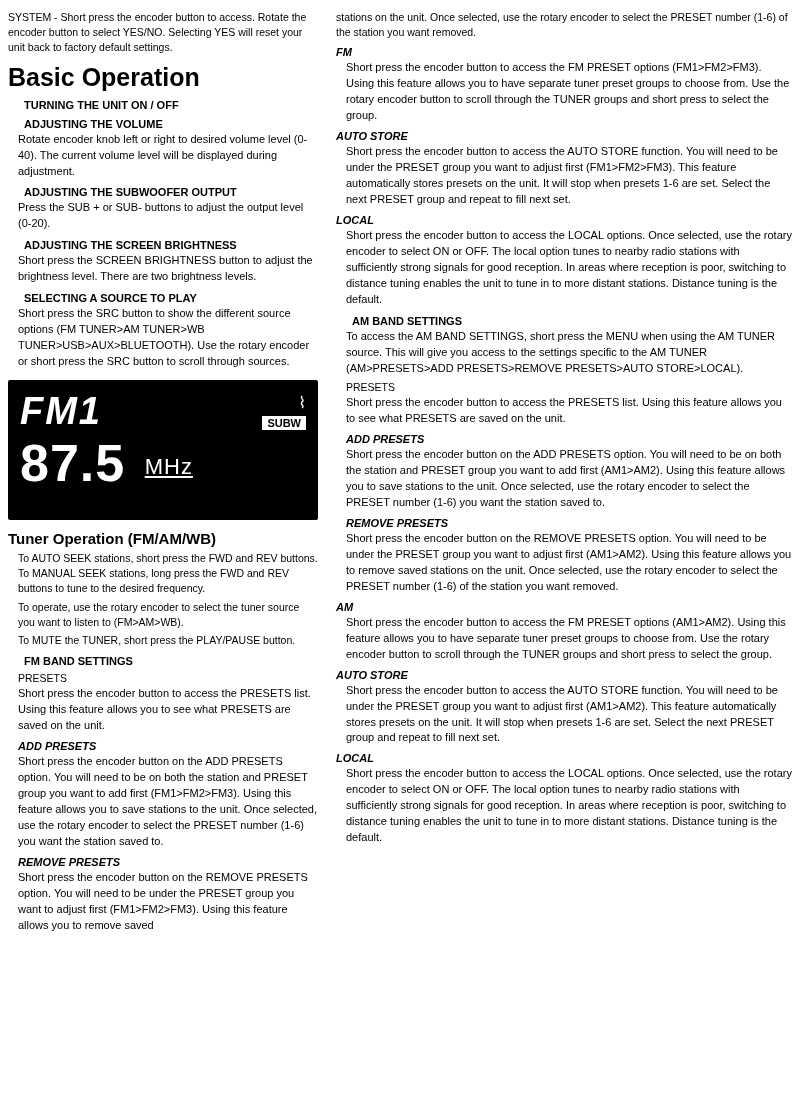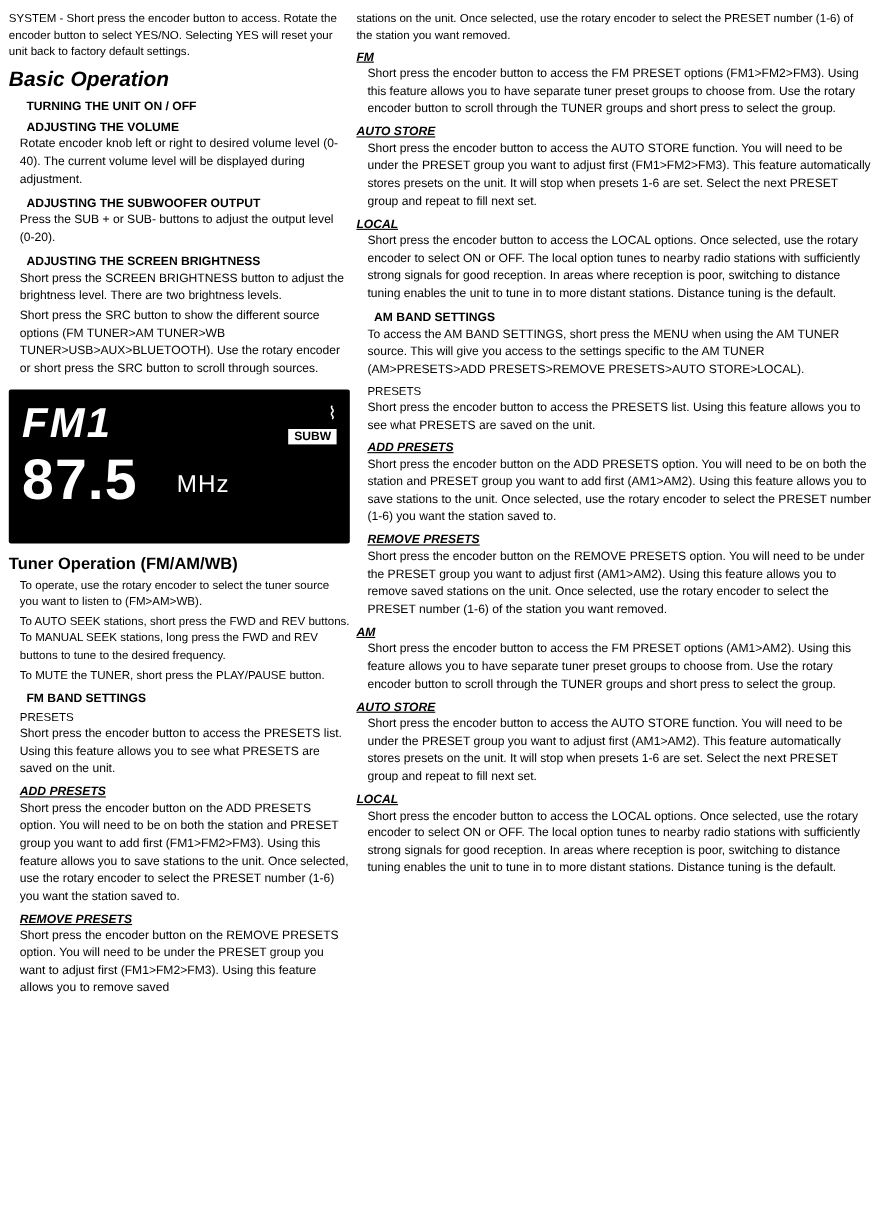--- a/index.html
+++ b/index.html
@@ -8,36 +8,35 @@
       font-size: 11px;
       background: #fff;
       color: #000;
       width: 800px;
       min-height: 1107px;
     }
     .page {
       display: flex;
       width: 800px;
       padding: 10px 8px;
-      gap: 6px;
+      gap: 18px;
     }
     .col-left {
       width: 310px;
       flex-shrink: 0;
     }
     .col-right {
       flex: 1;
     }
     .section-title {
-      font-size: 19px;
+      font-size: 25px;
       font-weight: bold;
       margin-bottom: 4px;
       margin-top: 6px;
       line-height: 1.2;
-      font-style: italic;
     }
     .subsection-title {
       font-size: 11px;
       font-weight: bold;
       margin-top: 7px;
       margin-bottom: 2px;
       text-transform: uppercase;
       margin-left: 16px;
     }
     .body-text {
@@ -45,21 +44,20 @@
       line-height: 1.45;
       margin-left: 10px;
       margin-bottom: 2px;
     }
     .italic-heading {
       font-style: italic;
       font-weight: bold;
       font-size: 11px;
       margin-top: 6px;
       margin-bottom: 2px;
-      text-decoration: underline;
     }
     .display-box {
       background: #000;
       color: #fff;
       width: 100%;
       padding: 10px 12px 31px 12px;
       margin: 10px 0;
       border-radius: 2px;
     }
     .display-top-row {
@@ -134,40 +132,41 @@
 
     <div class="subsection-title">ADJUSTING THE VOLUME</div>
     <p class="body-text">Rotate encoder knob left or right to desired volume level (0-40). The current volume level will be displayed during adjustment.</p>
 
     <div class="subsection-title">ADJUSTING THE SUBWOOFER OUTPUT</div>
     <p class="body-text">Press the SUB + or SUB- buttons to adjust the output level (0-20).</p>
 
     <div class="subsection-title">ADJUSTING THE SCREEN BRIGHTNESS</div>
     <p class="body-text">Short press the SCREEN BRIGHTNESS button to adjust the brightness level. There are two brightness levels.</p>
 
+    <div class="subsection-title">SELECTING A SOURCE TO PLAY</div>
     <p class="body-text">Short press the SRC button to show the different source options (FM TUNER&gt;AM TUNER&gt;WB TUNER&gt;USB&gt;AUX&gt;BLUETOOTH). Use the rotary encoder or short press the SRC button to scroll through sources.</p>
 
     <div class="display-box">
       <div class="display-top-row">
         <span class="display-fm1">FM1</span>
         <div style="display:flex;flex-direction:column;align-items:flex-end;gap:4px;">
           <span style="font-size:16px;">⌇</span>
           <span class="display-subw-badge">SUBW</span>
         </div>
       </div>
       <div class="display-freq">
         <span>87.5</span>
-        <span class="unit" style="font-size:22px;margin-left:20px;">MHz</span>
+        <span class="unit" style="font-size:22px;margin-left:4px;text-decoration:underline;">MHz</span>
       </div>
     </div>
 
     <div class="tuner-section-title">Tuner Operation (FM/AM/WB)</div>
 
+    <p class="intro-text indent">To AUTO SEEK stations, short press the FWD and REV buttons. To MANUAL SEEK stations, long press the FWD and REV buttons to tune to the desired frequency.</p>
     <p class="intro-text indent">To operate, use the rotary encoder to select the tuner source you want to listen to (FM&gt;AM&gt;WB).</p>
-    <p class="intro-text indent">To AUTO SEEK stations, short press the FWD and REV buttons. To MANUAL SEEK stations, long press the FWD and REV buttons to tune to the desired frequency.</p>
     <p class="intro-text indent">To MUTE the TUNER, short press the PLAY/PAUSE button.</p>
 
     <div class="subsection-title">FM BAND SETTINGS</div>
 
     <p class="presets-label indent">PRESETS</p>
     <p class="body-text">Short press the encoder button to access the PRESETS list. Using this feature allows you to see what PRESETS are saved on the unit.</p>
 
     <div class="italic-heading indent">ADD PRESETS</div>
     <p class="body-text">Short press the encoder button on the ADD PRESETS option. You will need to be on both the station and PRESET group you want to add first (FM1&gt;FM2&gt;FM3). Using this feature allows you to save stations to the unit. Once selected, use the rotary encoder to select the PRESET number (1-6) you want the station saved to.</p>
 

